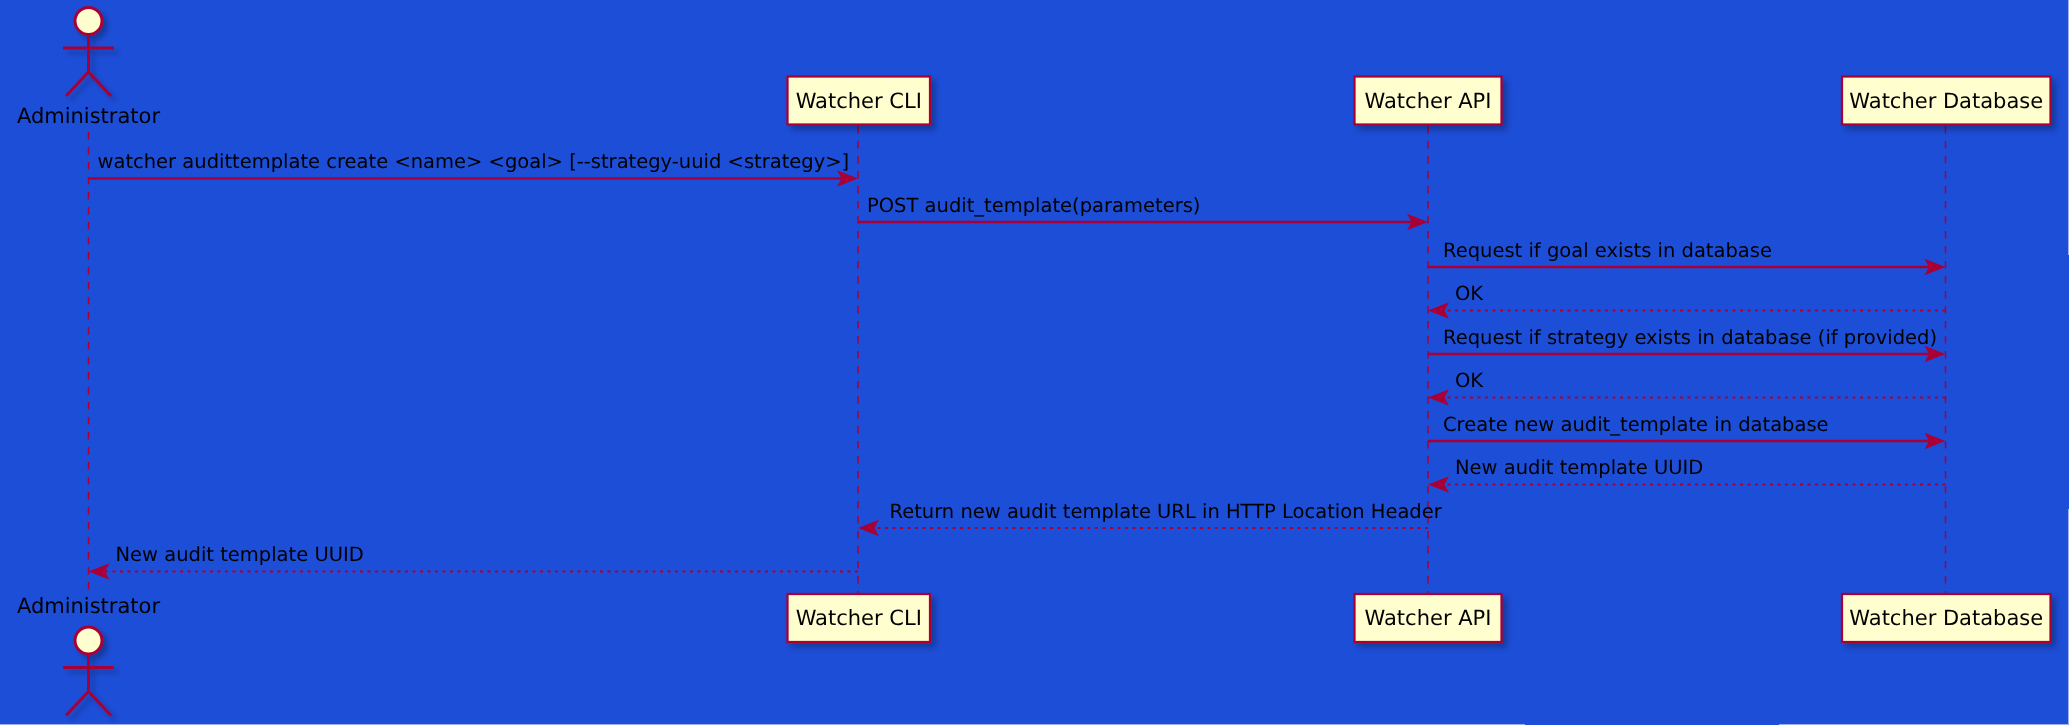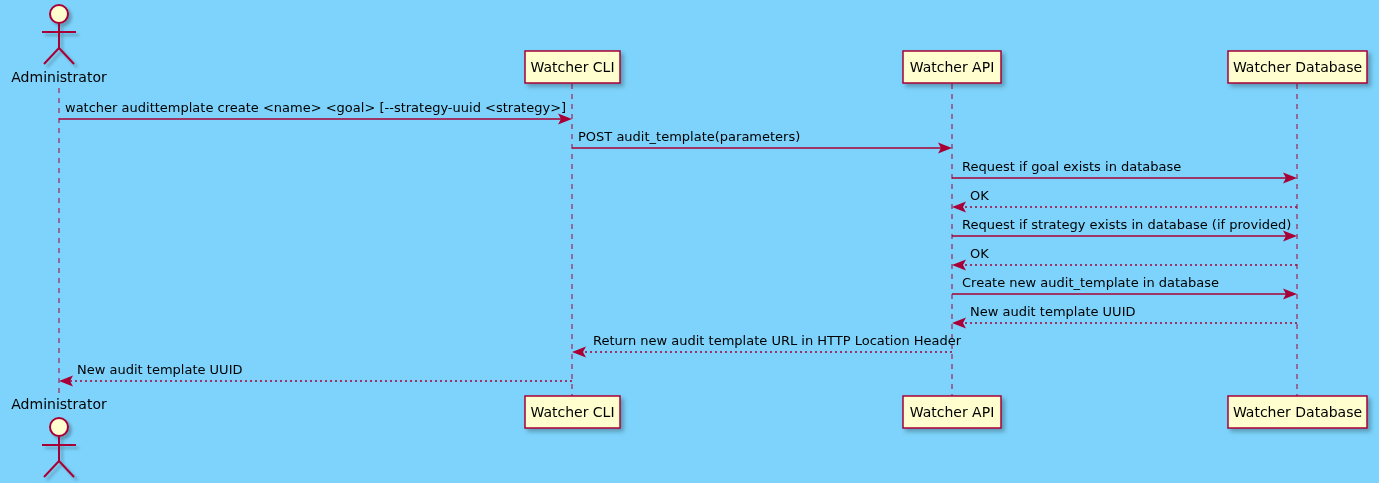--- a/index.html
+++ b/index.html
@@ -8,21 +8,21 @@
     background: #FFFFFF;
   }
   body {
     font-family: "DejaVu Sans", sans-serif;
     -webkit-font-smoothing: antialiased;
   }
   #diagram {
     position: relative;
     width: 1379px;
     height: 483px;
-    background: #7dd3fc;
+    background: #1d4ed8;
     overflow: hidden;
   }
   svg#canvas {
     position: absolute;
     top: 0;
     left: 0;
     width: 1379px;
     height: 483px;
   }
   .lifeline {

